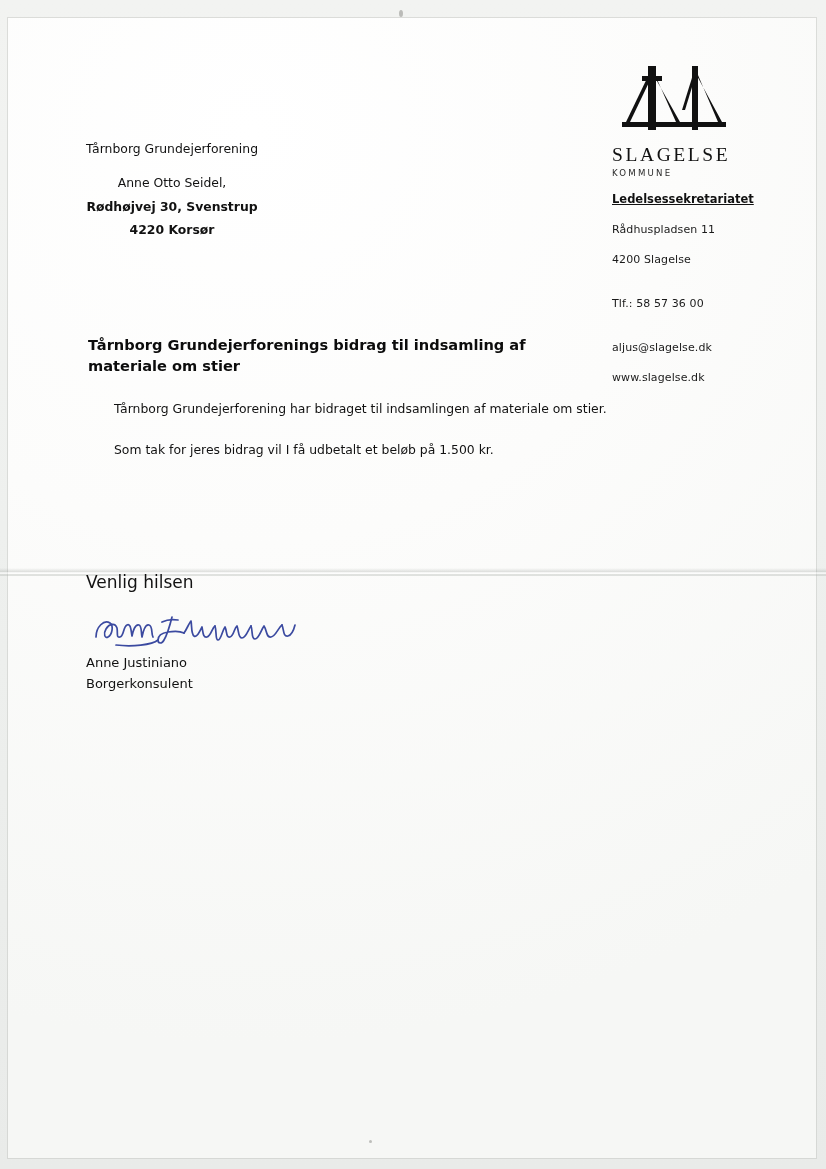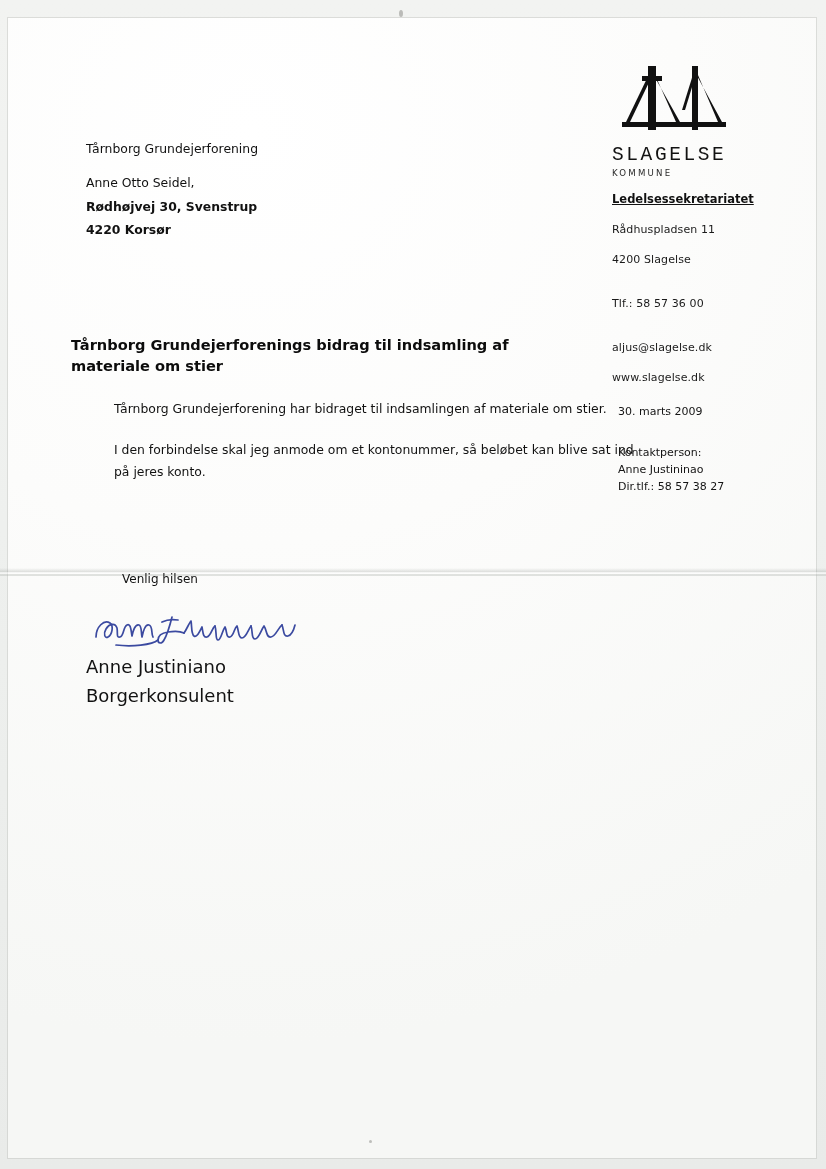--- a/index.html
+++ b/index.html
@@ -68,21 +68,21 @@
     top: 60px;
     width: 160px;
     color: #101010;
   }
   .logo-mark {
     width: 112px;
     height: 78px;
     margin-left: 6px;
   }
   .logo-word {
-    font-family: Liberation Mono, monospace;
+    font-family: Liberation Serif, serif;
     font-size: 19.5px;
     letter-spacing: 2.6px;
     color: #121212;
     margin-top: 2px;
   }
   .logo-sub {
     font-size: 8.6px;
     letter-spacing: 2.2px;
     color: #2a2a2a;
     margin-top: 2px;
@@ -105,28 +105,28 @@
 
   
   .recipient {
     position: absolute;
     left: 86px;
     top: 143px;
     font-size: 12.4px;
     color: #111;
     line-height: 1.0;
   }
-  .recipient .r-line { margin-bottom: 0; }
+  .recipient .r-line { margin-bottom: 0; text-align: center; }
   .recipient .r-gap { height: 22px; }
   .recipient .r-line + .r-line { margin-top: 11px; font-weight: bold; }
 
   
   .subject {
     position: absolute;
-    left: 71px;
+    left: 88px;
     top: 335px;
     width: 470px;
     font-size: 14.6px;
     font-weight: bold;
     color: #0c0c0c;
     line-height: 1.42;
     letter-spacing: 0.0px;
   }
 
   
@@ -152,36 +152,35 @@
     color: #141414;
     line-height: 1.55;
   }
   .meta .meta-date { margin-bottom: 24px; }
 
   
   .closing {
     position: absolute;
     left: 86px;
     top: 572px;
-    font-size: 12px;
-    color: #121212;
-    margin-left: 36px;
+    font-size: 17px;
+    color: #121212;
   }
   .signature {
     position: absolute;
     left: 92px;
     top: 607px;
     width: 210px;
     height: 42px;
   }
   .sign-name {
     position: absolute;
     left: 86px;
     top: 652px;
-    font-size: 18px;
+    font-size: 13px;
     color: #121212;
     line-height: 1.62;
   }
 </style>
 </head>
 <body>
 
 <div class="scan">
   <div class="page-sheet"></div>
 
@@ -225,29 +224,23 @@
     <div class="r-gap"></div>
     <div class="r-line">Anne Otto Seidel,</div>
     <div class="r-line">Rødhøjvej 30, Svenstrup</div>
     <div class="r-line">4220 Korsør</div>
   </div>
 
   <div class="subject">Tårnborg Grundejerforenings bidrag til indsamling af materiale om stier</div>
 
   <div class="body">
     <p>Tårnborg Grundejerforening har bidraget til indsamlingen af materiale om stier.</p>
-    <p>I den forbindelse skal jeg anmode om et kontonummer, så beløbet kan blive sat ind på jeres konto.</p>
-  </div>
-
-  <div class="meta">
-    <div class="meta-date">30. marts 2009</div>
-    <div>Kontaktperson:</div>
-    <div>Anne Justininao</div>
-    <div>Dir.tlf.: 58 57 38 27</div>
-  </div>
+    <p>Som tak for jeres bidrag vil I få udbetalt et beløb på 1.500 kr.</p>
+  </div>
+
 
   <div class="closing">Venlig hilsen</div>
 
   <svg class="signature" viewBox="0 0 210 42" aria-hidden="true">
     <g fill="none" stroke="#3b4aa0" stroke-width="1.7" stroke-linecap="round" stroke-linejoin="round">
       <path d="M4 30 C4 20, 12 12, 18 16 C22 19, 20 28, 16 30 C13 32, 11 27, 14 22 C17 17, 23 15, 25 21 C26 26, 24 31, 28 30 C32 29, 31 20, 35 18 C39 16, 39 24, 40 29 C41 24, 43 17, 47 18 C50 19, 49 26, 50 30 C51 25, 53 17, 57 18 C61 19, 59 27, 61 30"></path>
       <path d="M70 15 C74 13, 80 12, 86 13"></path>
       <path d="M80 10 C78 18, 75 28, 72 33 C70 37, 66 37, 66 33 C66 29, 70 26, 76 25 C82 24, 88 24, 92 26"></path>
       <path d="M92 26 C95 22, 97 16, 99 14 C100 19, 99 27, 102 29 C105 31, 108 24, 110 20 C111 25, 111 31, 115 30 C119 29, 120 21, 123 19"></path>
       <path d="M123 19 C125 25, 123 33, 126 33 C129 33, 130 24, 133 20 C135 24, 134 31, 138 30 C142 29, 142 21, 145 19 C147 24, 146 31, 150 31 C154 31, 156 23, 159 19"></path>

